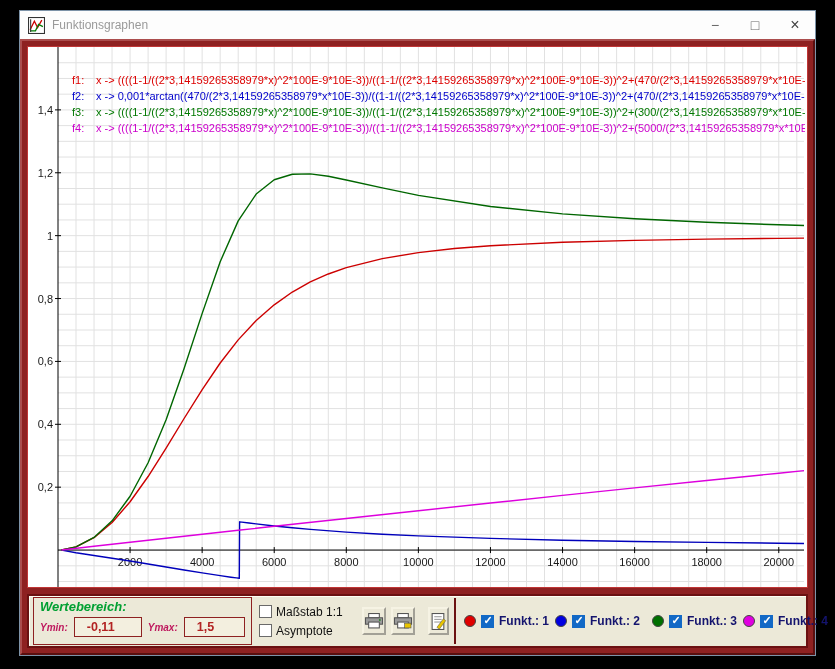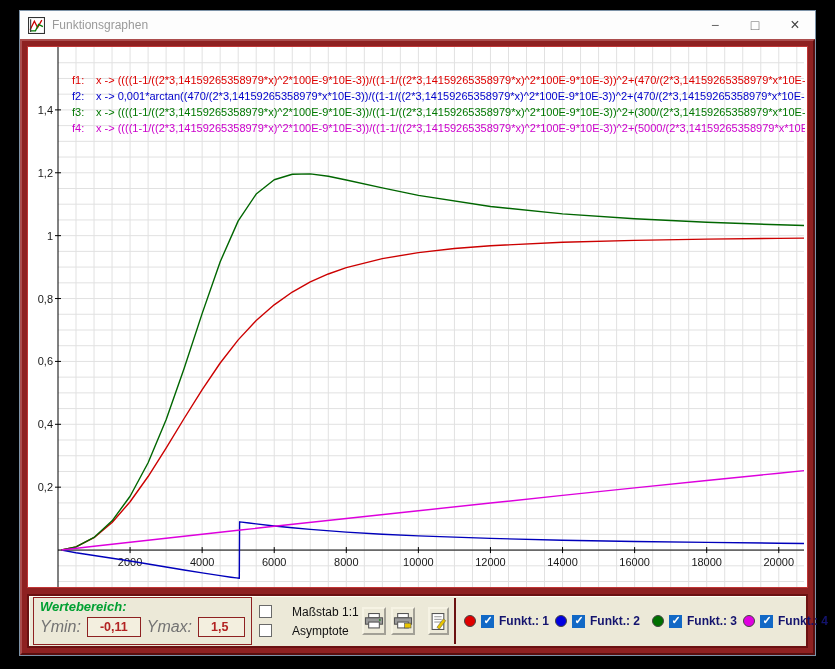--- a/index.html
+++ b/index.html
@@ -22,28 +22,28 @@
   .formulas{position:absolute;left:44px;top:25px;right:2px;overflow:hidden;pointer-events:none}
   .f-line{white-space:nowrap;font-size:11px;line-height:16px}
   .f-label{display:inline-block;width:24px}
 
   .bottom-panel{height:54px;background:#ece9d8;border:2px solid #6b1111;
                 box-shadow:inset 1px 1px 0 #fffef4;display:flex;align-items:center;
                 padding:2px 4px;gap:5px;box-sizing:border-box}
   .wb-group{border:1px solid #8e2121;height:44px;padding:1px 6px;min-width:205px;box-sizing:content-box}
   .wb-title{color:#00a032;font-weight:bold;font-style:italic;font-size:13px}
   .wb-row{display:flex;align-items:center;gap:6px;margin-top:3px}
-  .minmax-label{color:#737373;font-weight:normal;font-style:italic;font-size:16px}
+  .minmax-label{color:#be185d;font-weight:bold;font-style:italic;font-size:10px}
   .value-field{background:#f3efdf;border:1px solid #8e2121;color:#b22222;font-weight:bold;
                font-size:12.5px;height:18px;line-height:18px;padding:0 12px;box-sizing:content-box}
   .value-field.ymin{width:50px}
   .value-field.ymax{width:42px}
 
   .cb-col{display:flex;flex-direction:column;gap:5px;padding:0 2px;min-width:96px}
-  .cb-row{display:flex;align-items:center;gap:20px;font-size:12px;color:#111;white-space:nowrap}
+  .cb-row{display:flex;align-items:center;gap:4px;font-size:12px;color:#111;white-space:nowrap}
   .cb{width:13px;height:13px;background:#fff;border:1px solid #6a6a6a;box-sizing:border-box;
       position:relative;flex:0 0 13px}
   .cb.checked{background:#1269c6;border-color:#1269c6}
   .cb.checked::after{content:"✓";position:absolute;left:1.5px;top:-1.5px;color:#fff;
                      font-size:11px;font-weight:bold;line-height:13px}
 
   .toolbtn{width:30px;height:28px;background:#ece9d8;border:2px outset #f6f3e4;
            display:flex;align-items:center;justify-content:center;padding:0}
   .toolbtn.sep{margin-left:8px}
   .vsep{width:0;border-left:2px solid #6b1111;align-self:stretch}

